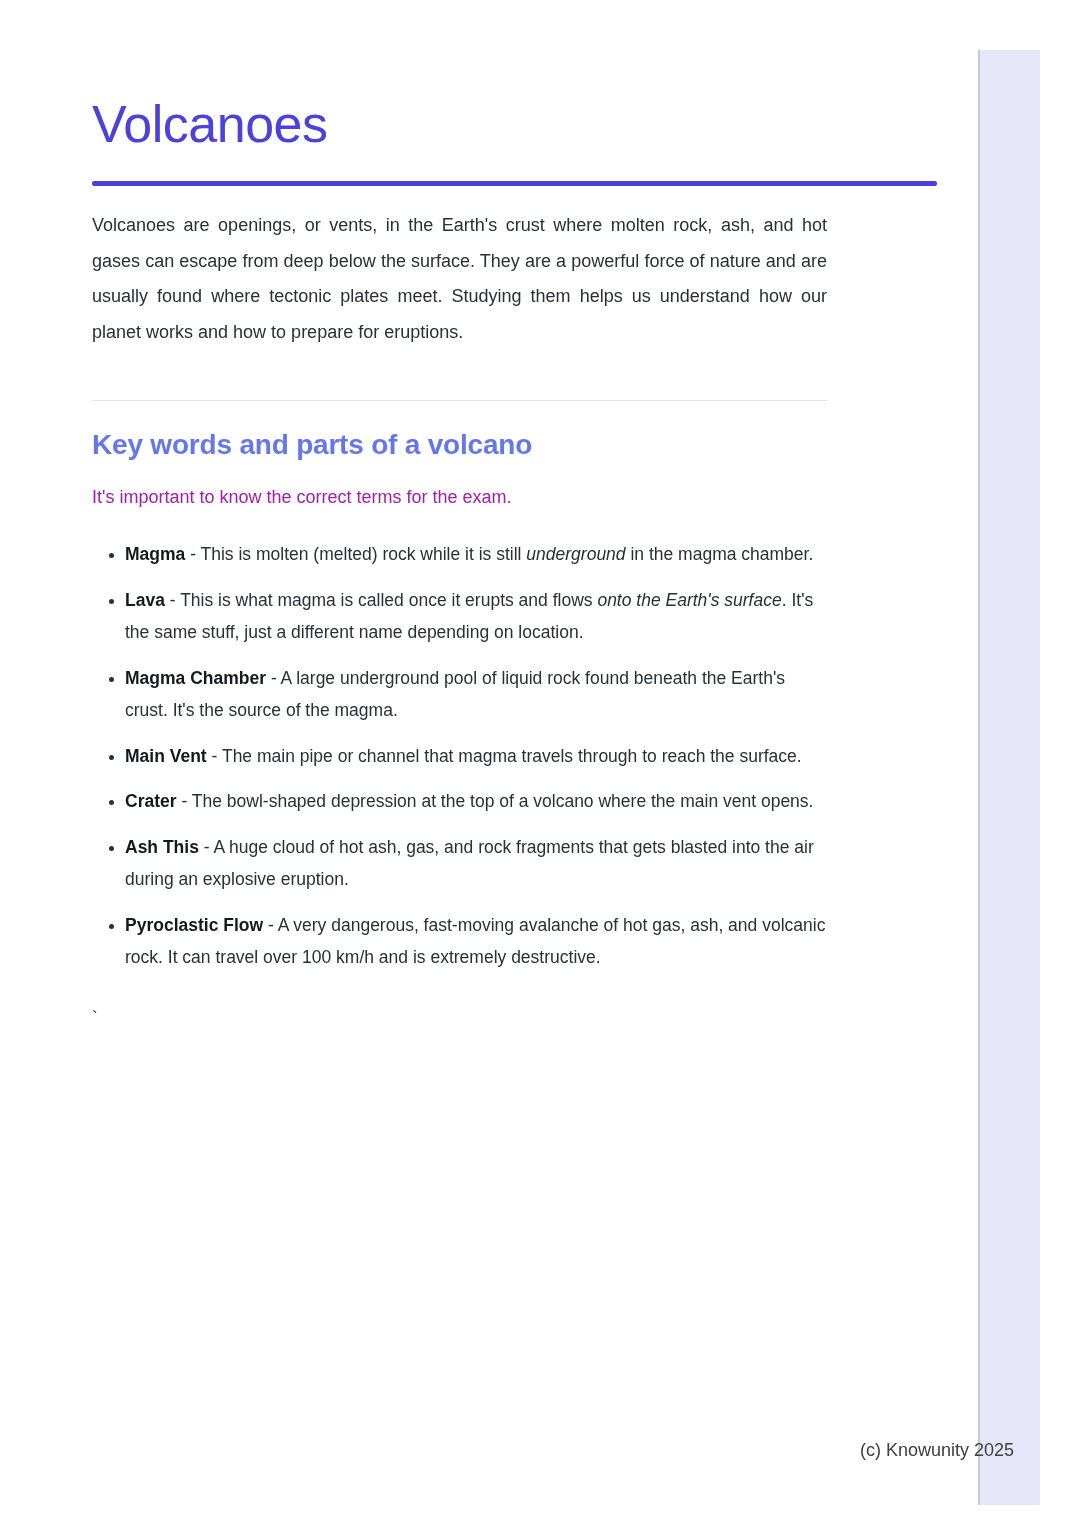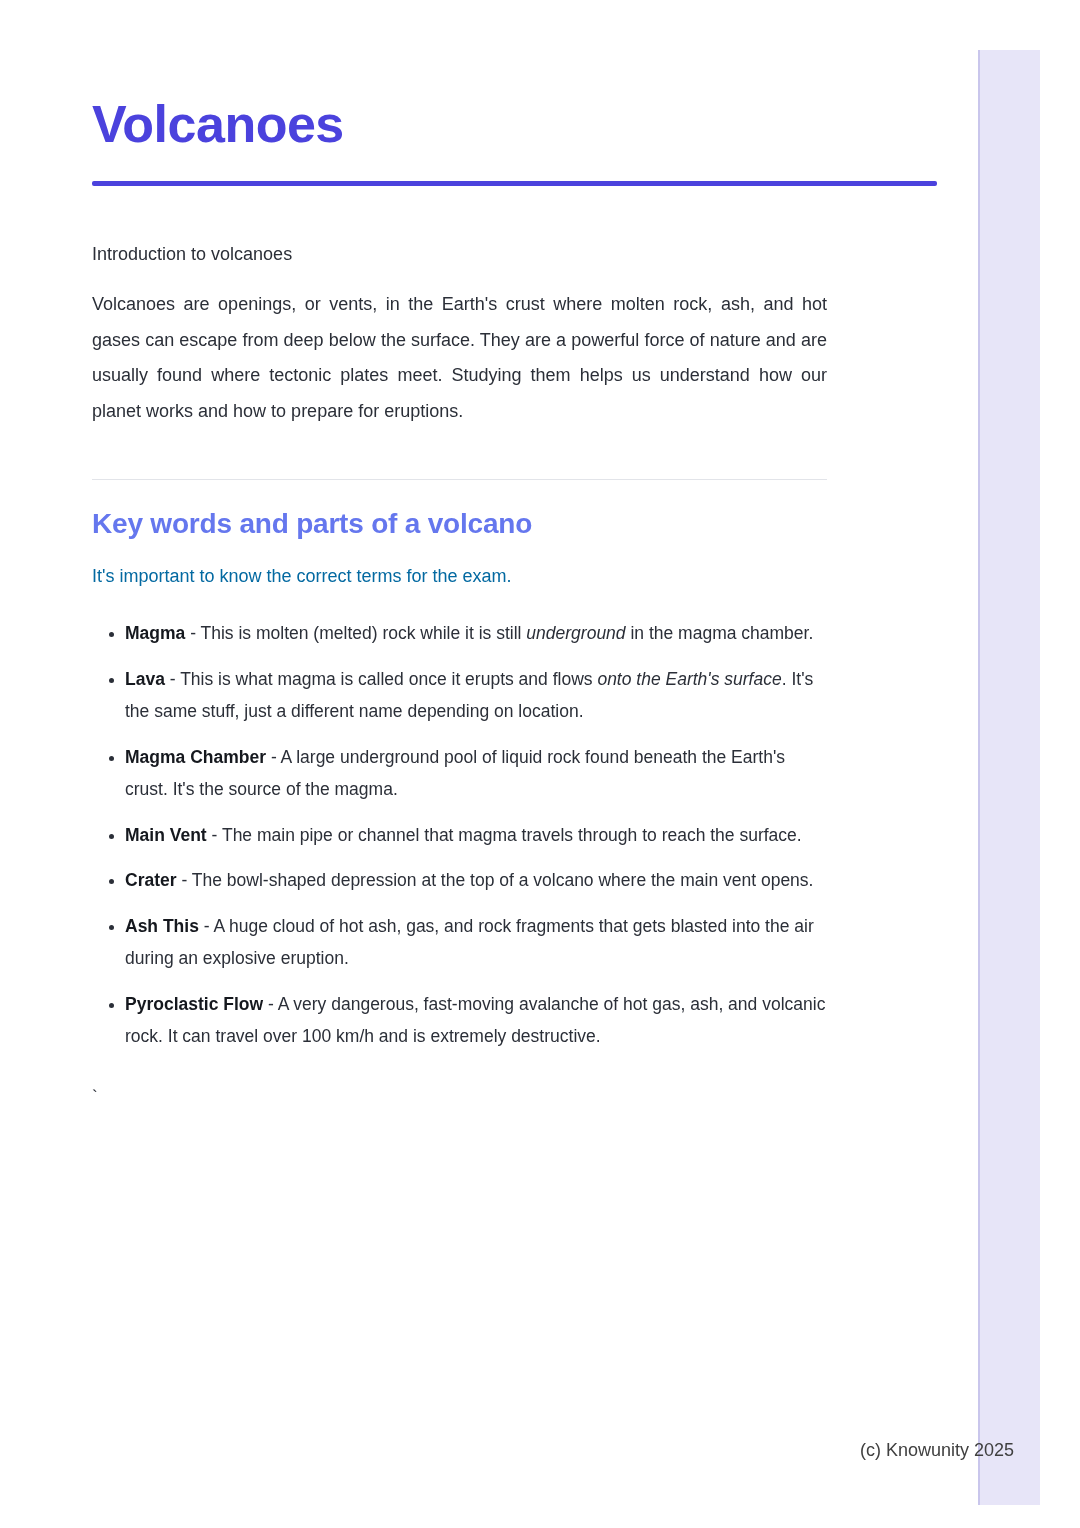--- a/index.html
+++ b/index.html
@@ -24,21 +24,21 @@
     background: #e7e5f8;
     border-left: 2px solid #c9c6ec;
   }
   .content {
     position: relative;
     padding: 96px 0 0 92px;
     width: 937px;
   }
   .page-title {
     font-size: 52px;
-    font-weight: 700;
+    font-weight: 400;
     letter-spacing: -0.5px;
     color: #4b42dd;
     line-height: 1.1;
   }
   .title-rule {
     margin-top: 28px;
     width: 845px;
     height: 5px;
     background: #4b42dd;
     border-radius: 2px;
@@ -65,21 +65,21 @@
   .section-heading {
     margin-top: 28px;
     font-size: 28px;
     font-weight: 700;
     color: #6577ee;
     letter-spacing: -0.2px;
   }
   .section-lead {
     margin-top: 26px;
     font-size: 18px;
-    color: #0369a1;
+    color: #a21caf;
   }
   ul.keyword-list {
     margin-top: 30px;
     width: 735px;
     padding-left: 33px;
     list-style: disc outside;
   }
   ul.keyword-list li {
     font-size: 17.5px;
     line-height: 32.5px;
@@ -115,21 +115,20 @@
 <div class="page">
 
   <div class="side-stripe"></div>
 
   <div class="content">
 
     <h1 class="page-title">Volcanoes</h1>
 
     <div class="title-rule"></div>
 
-    <p class="intro-label">Introduction to volcanoes</p>
 
     <p class="intro-paragraph">Volcanoes are openings, or vents, in the Earth's crust where molten rock, ash, and hot gases can escape from deep below the surface. They are a powerful force of nature and are usually found where tectonic plates meet. Studying them helps us understand how our planet works and how to prepare for eruptions.</p>
 
     <div class="section-divider"></div>
 
     <h2 class="section-heading">Key words and parts of a volcano</h2>
 
     <p class="section-lead">It's important to know the correct terms for the exam.</p>
 
     <ul class="keyword-list">

